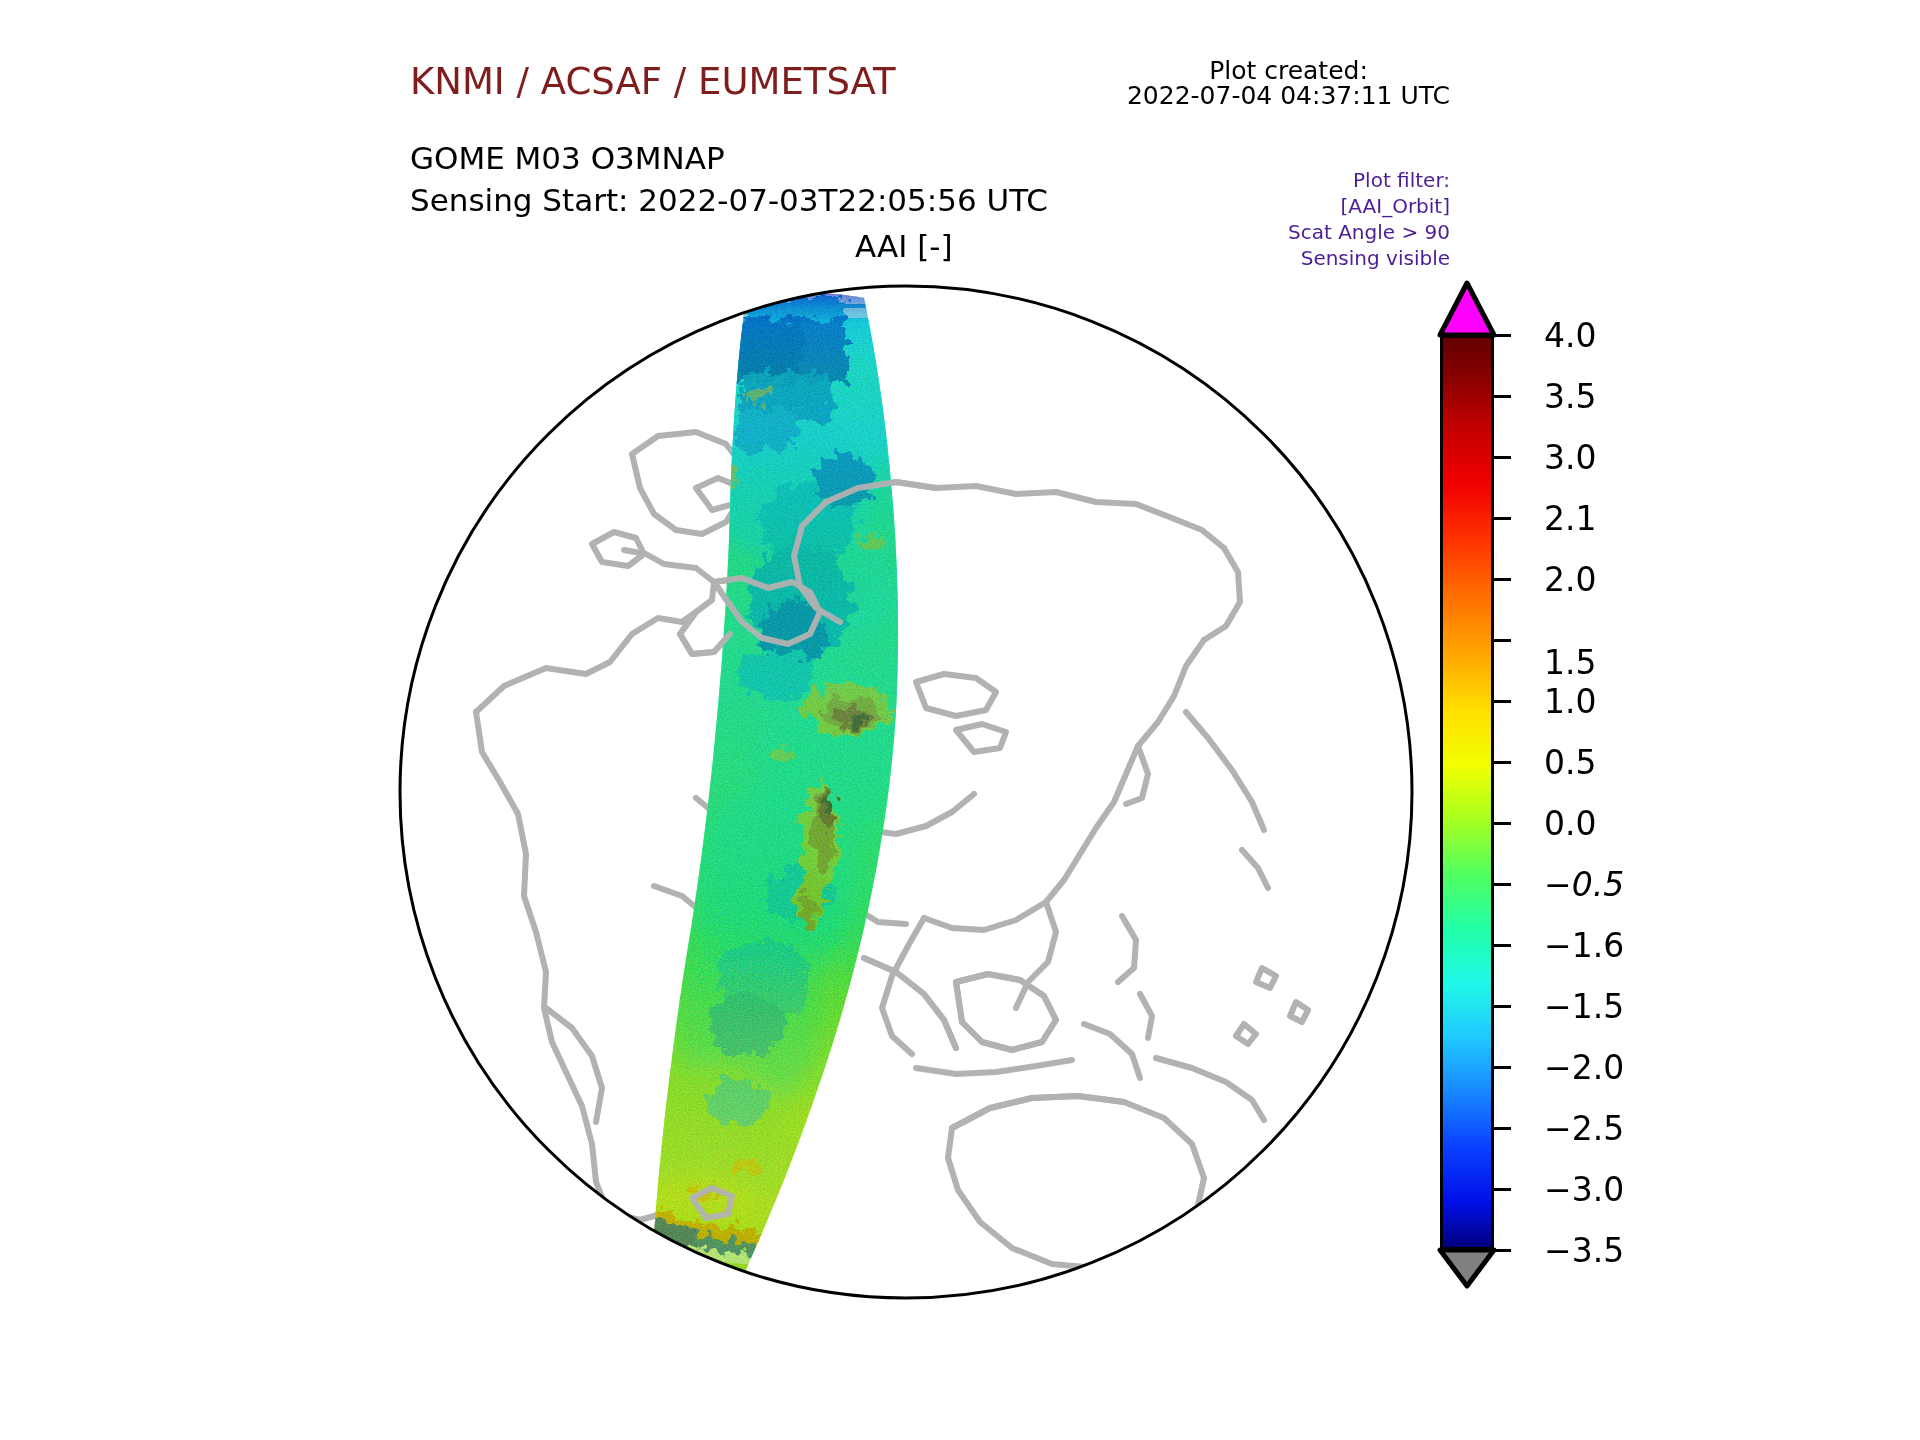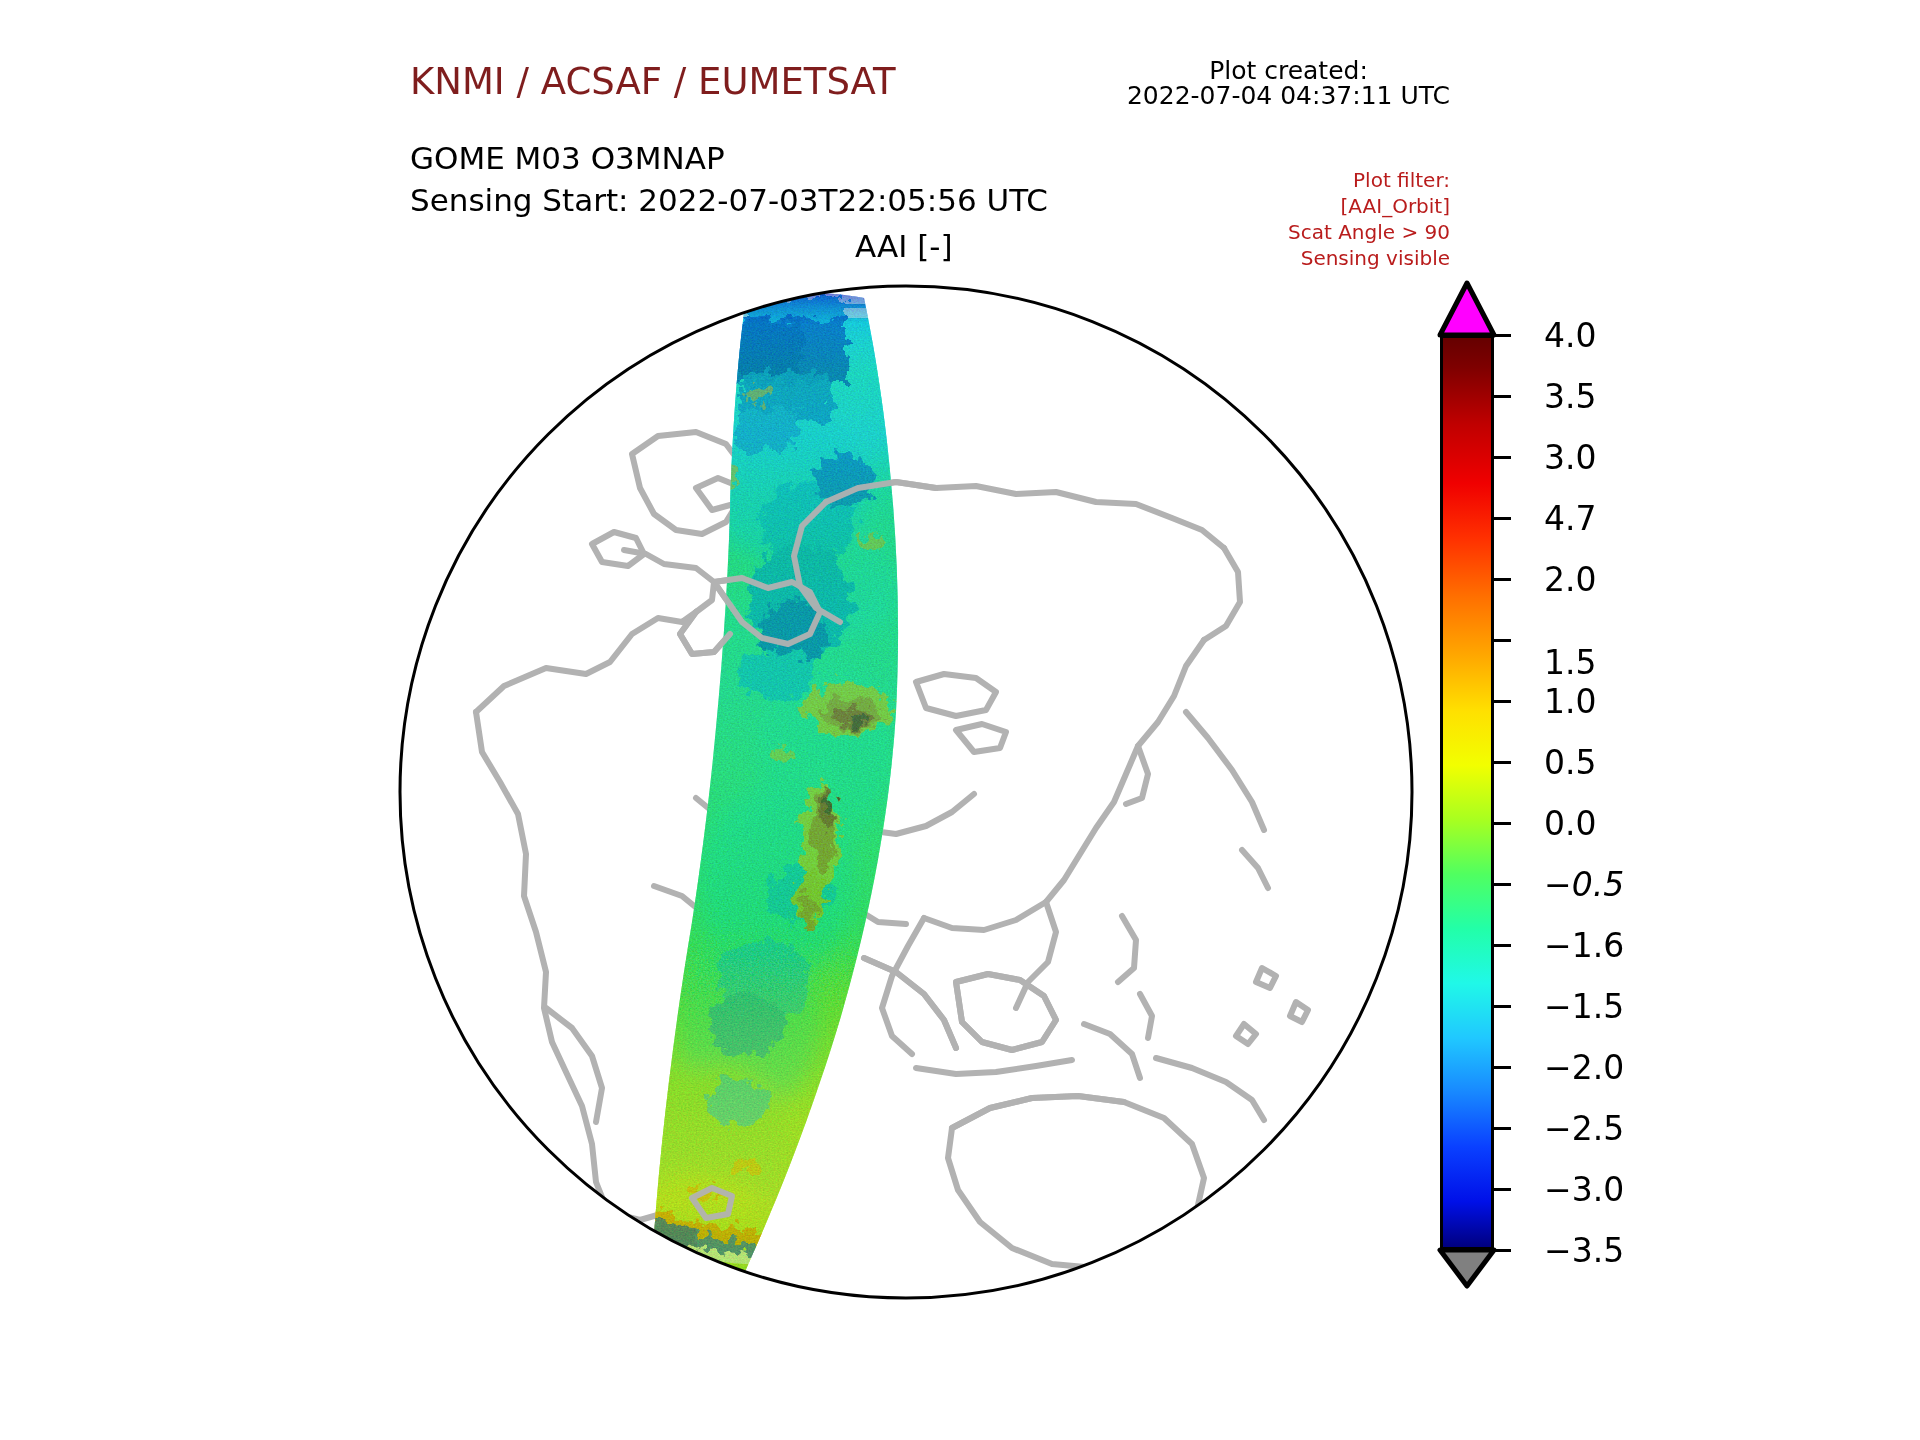--- a/index.html
+++ b/index.html
@@ -8,21 +8,21 @@
 
   .abs{position:absolute;}
 
   
   #org-title{left:410px;top:60px;font-size:37px;color:#7f1d1d;letter-spacing:0px;white-space:nowrap;}
   #plot-created{right:470px;top:58px;text-align:center;font-size:25px;line-height:25px;white-space:nowrap;}
 
   #title-block{left:410px;top:137px;font-size:31px;line-height:42px;white-space:nowrap;}
   #aai-label{left:855px;top:228px;font-size:31px;white-space:nowrap;}
 
-  #plot-filter{right:470px;top:167px;text-align:right;color:#b91c1c;font-size:20px;line-height:26px;white-space:nowrap;}
+  #plot-filter{right:470px;top:167px;text-align:right;color:#4c1d95;font-size:20px;line-height:26px;white-space:nowrap;}
 
   
   #map-panel{left:396px;top:282px;width:1020px;height:1020px;}
   #map-svg{display:block;width:1020px;height:1020px;}
 
   
   #colorbar-group{left:1432px;top:278px;width:420px;height:1012px;}
   #cbar-body{position:absolute;left:8px;top:57px;width:54px;height:915px;
              border:3px solid #000;box-sizing:border-box;
              background:linear-gradient(to bottom,
@@ -351,21 +351,21 @@
   </svg>
 
   <div id="cbar-ticks">
       <div class="cb-tick" style="top: 55.5px;"></div>
       <div class="cb-lab" style="top: 57px;">4.0</div>
       <div class="cb-tick" style="top: 116.5px;"></div>
       <div class="cb-lab" style="top: 118px;">3.5</div>
       <div class="cb-tick" style="top: 177.5px;"></div>
       <div class="cb-lab" style="top: 179px;">3.0</div>
       <div class="cb-tick" style="top: 238.5px;"></div>
-      <div class="cb-lab" style="top: 240px;">4.7</div>
+      <div class="cb-lab" style="top: 240px;">2.1</div>
       <div class="cb-tick" style="top: 299.5px;"></div>
       <div class="cb-lab" style="top: 301px;">2.0</div>
       <div class="cb-tick" style="top: 360.5px;"></div>
       <div class="cb-lab" style="top: 384px;">1.5</div>
       <div class="cb-tick" style="top: 421.5px;"></div>
       <div class="cb-lab" style="top: 423px;">1.0</div>
       <div class="cb-tick" style="top: 482.5px;"></div>
       <div class="cb-lab" style="top: 484px;">0.5</div>
       <div class="cb-tick" style="top: 543.5px;"></div>
       <div class="cb-lab" style="top: 545px;">0.0</div>

